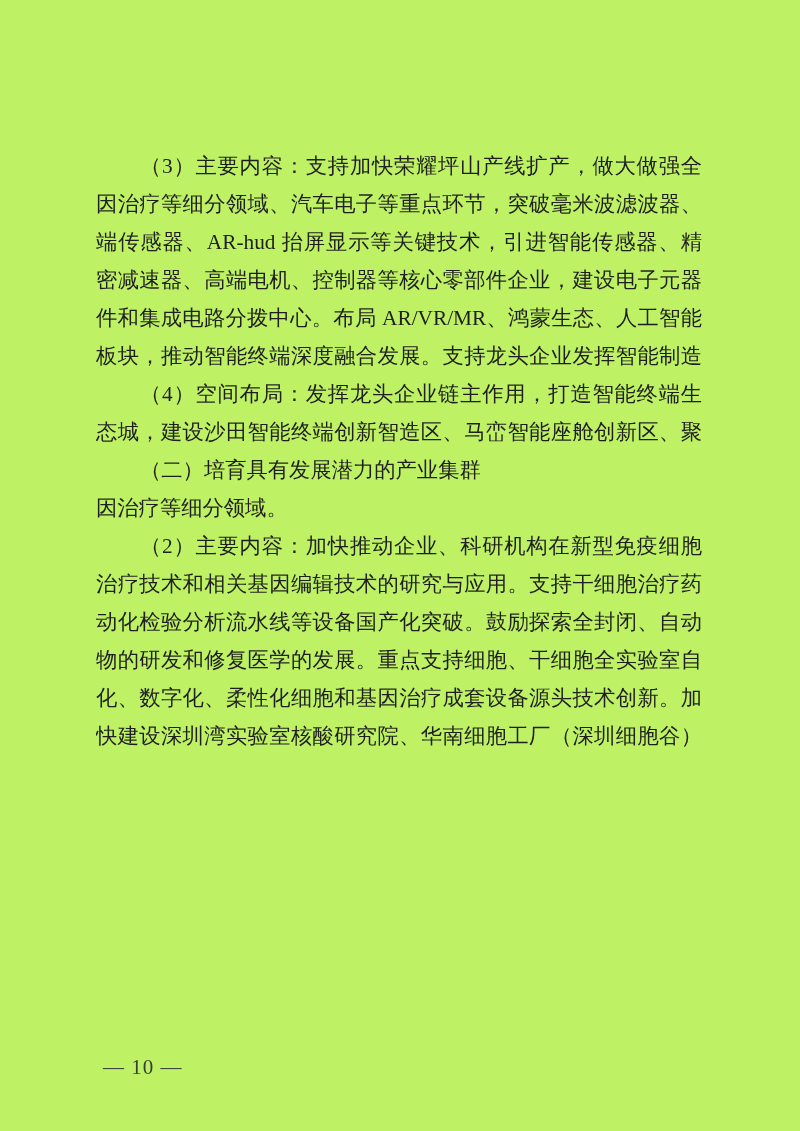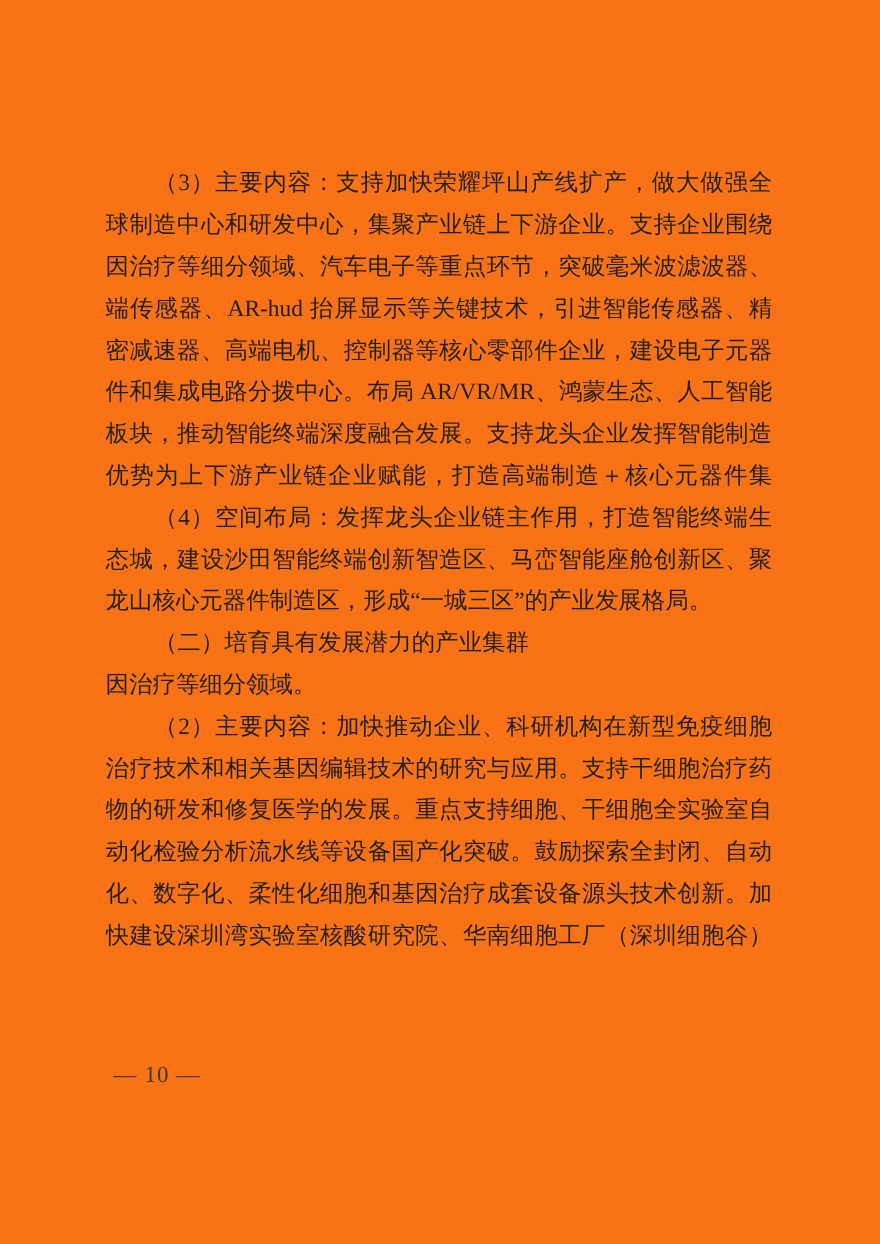--- a/index.html
+++ b/index.html
@@ -11,21 +11,21 @@
     width: 800px;
     height: 1131px;
     position: relative;
     font-family: "Liberation Serif", "DejaVu Serif", serif;
   }
   .page {
     position: absolute;
     left: 0; top: 0;
     width: 800px;
     height: 1131px;
-    background: #f97316;
+    background: #bef264;
     overflow: hidden;
   }
   .text-block {
     position: absolute;
     left: 96px;
     top: 147px;
     width: 606px;
     color: #1f1f1f;
     font-size: 21.3px;
   }
@@ -40,56 +40,53 @@
   }
   .line.indent {
     text-indent: 44px;
   }
   .line.bold {
     font-weight: normal;
   }
   .footer {
     position: absolute;
     left: 103px;
-    top: 964px;
+    top: 1054px;
     font-size: 21px;
     line-height: 26px;
     color: #3a3a3a;
     letter-spacing: 1px;
   }
 </style>
 </head>
 <body>
 
 <div class="page">
 
   <div class="text-block">
 
     <div class="line indent justify">（3）主要内容：支持加快荣耀坪山产线扩产，做大做强全</div>
-    <div class="line justify">球制造中心和研发中心，集聚产业链上下游企业。支持企业围绕</div>
     <div class="line justify">因治疗等细分领域、汽车电子等重点环节，突破毫米波滤波器、高</div>
     <div class="line justify">端传感器、AR-hud 抬屏显示等关键技术，引进智能传感器、精</div>
     <div class="line justify">密减速器、高端电机、控制器等核心零部件企业，建设电子元器</div>
     <div class="line justify">件和集成电路分拨中心。布局 AR/VR/MR、鸿蒙生态、人工智能</div>
     <div class="line justify">板块，推动智能终端深度融合发展。支持龙头企业发挥智能制造</div>
-    <div class="line justify">优势为上下游产业链企业赋能，打造高端制造＋核心元器件集</div>
 
     <div class="line indent justify">（4）空间布局：发挥龙头企业链主作用，打造智能终端生</div>
     <div class="line justify">态城，建设沙田智能终端创新智造区、马峦智能座舱创新区、聚</div>
-    <div class="line">龙山核心元器件制造区，形成“一城三区”的产业发展格局。</div>
 
     <div class="line indent bold">（二）培育具有发展潜力的产业集群</div>
 
 
     <div class="line">因治疗等细分领域。</div>
 
     <div class="line indent justify">（2）主要内容：加快推动企业、科研机构在新型免疫细胞</div>
     <div class="line justify">治疗技术和相关基因编辑技术的研究与应用。支持干细胞治疗药</div>
+    <div class="line justify">动化检验分析流水线等设备国产化突破。鼓励探索全封闭、自动</div>
     <div class="line justify">物的研发和修复医学的发展。重点支持细胞、干细胞全实验室自</div>
-    <div class="line justify">动化检验分析流水线等设备国产化突破。鼓励探索全封闭、自动</div>
     <div class="line justify">化、数字化、柔性化细胞和基因治疗成套设备源头技术创新。加</div>
     <div class="line justify">快建设深圳湾实验室核酸研究院、华南细胞工厂（深圳细胞谷）</div>
 
   </div>
 
   <div class="footer">— 10 —</div>
 
 </div>
 
 </body></html>

